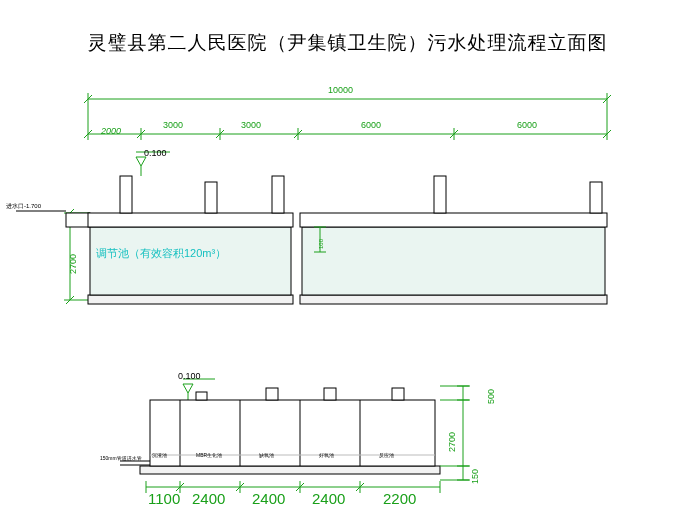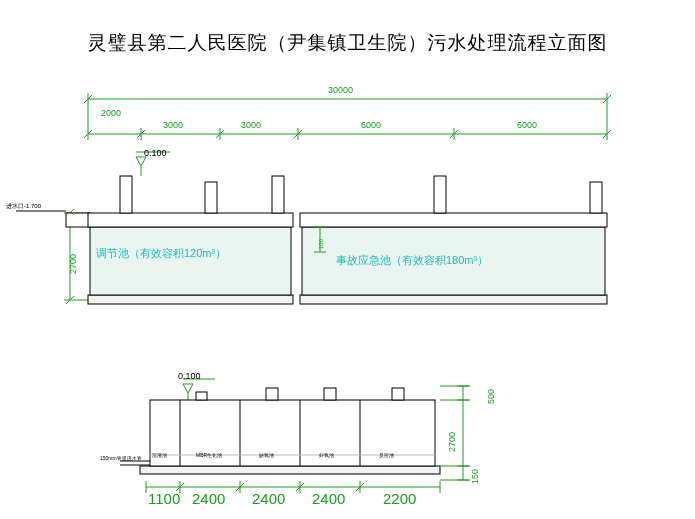--- a/index.html
+++ b/index.html
@@ -151,38 +151,37 @@
       <line x1="463" y1="466" x2="463" y2="480"></line>
       <line x1="457" y1="480" x2="469" y2="480"></line>
 
       <line x1="440" y1="386" x2="470" y2="386"></line>
       <line x1="440" y1="400" x2="470" y2="400"></line>
       <line x1="440" y1="466" x2="470" y2="466"></line>
       <line x1="440" y1="480" x2="470" y2="480"></line>
     </g>
   </svg>
 
-  <div class="lbl green" style="left:328px;top:85px;">30000</div>
-
-  <div class="lbl green" style="left:101px;top:108px;">2000</div>
+  <div class="lbl green" style="left:328px;top:85px;">10000</div>
+
+  <div class="lbl green" style="left:101px;top:126px;font-style:italic;">2000</div>
   <div class="lbl green" style="left:163px;top:120px;">3000</div>
   <div class="lbl green" style="left:241px;top:120px;">3000</div>
   <div class="lbl green" style="left:361px;top:120px;">6000</div>
   <div class="lbl green" style="left:517px;top:120px;">6000</div>
 
   <div class="lbl" style="left:144px;top:148px;">0.100</div>
 
   <div class="lbl tiny" style="left:6px;top:202px;">进水口-1.700</div>
 
   <div class="lbl green vert" style="left:68px;top:274px;transform:rotate(-90deg);">2700</div>
 
   <div class="lbl green vert tiny" style="left:318px;top:249px;transform:rotate(-90deg);">100</div>
 
   <div class="lbl cyan mid" style="left:96px;top:246px;">调节池（有效容积120m³）</div>
-  <div class="lbl cyan mid" style="left:336px;top:253px;">事故应急池（有效容积180m³）</div>
 
   <div class="lbl" style="left:178px;top:371px;">0.100</div>
 
   <div class="lbl tiny2" style="left:100px;top:455px;">150mm管道进水管</div>
 
   <div class="lbl tiny2" style="left:152px;top:452px;">沉渣池</div>
   <div class="lbl tiny2" style="left:196px;top:452px;">MBR生化池</div>
   <div class="lbl tiny2" style="left:259px;top:452px;">缺氧池</div>
   <div class="lbl tiny2" style="left:319px;top:452px;">好氧池</div>
   <div class="lbl tiny2" style="left:379px;top:452px;">反应池</div>

